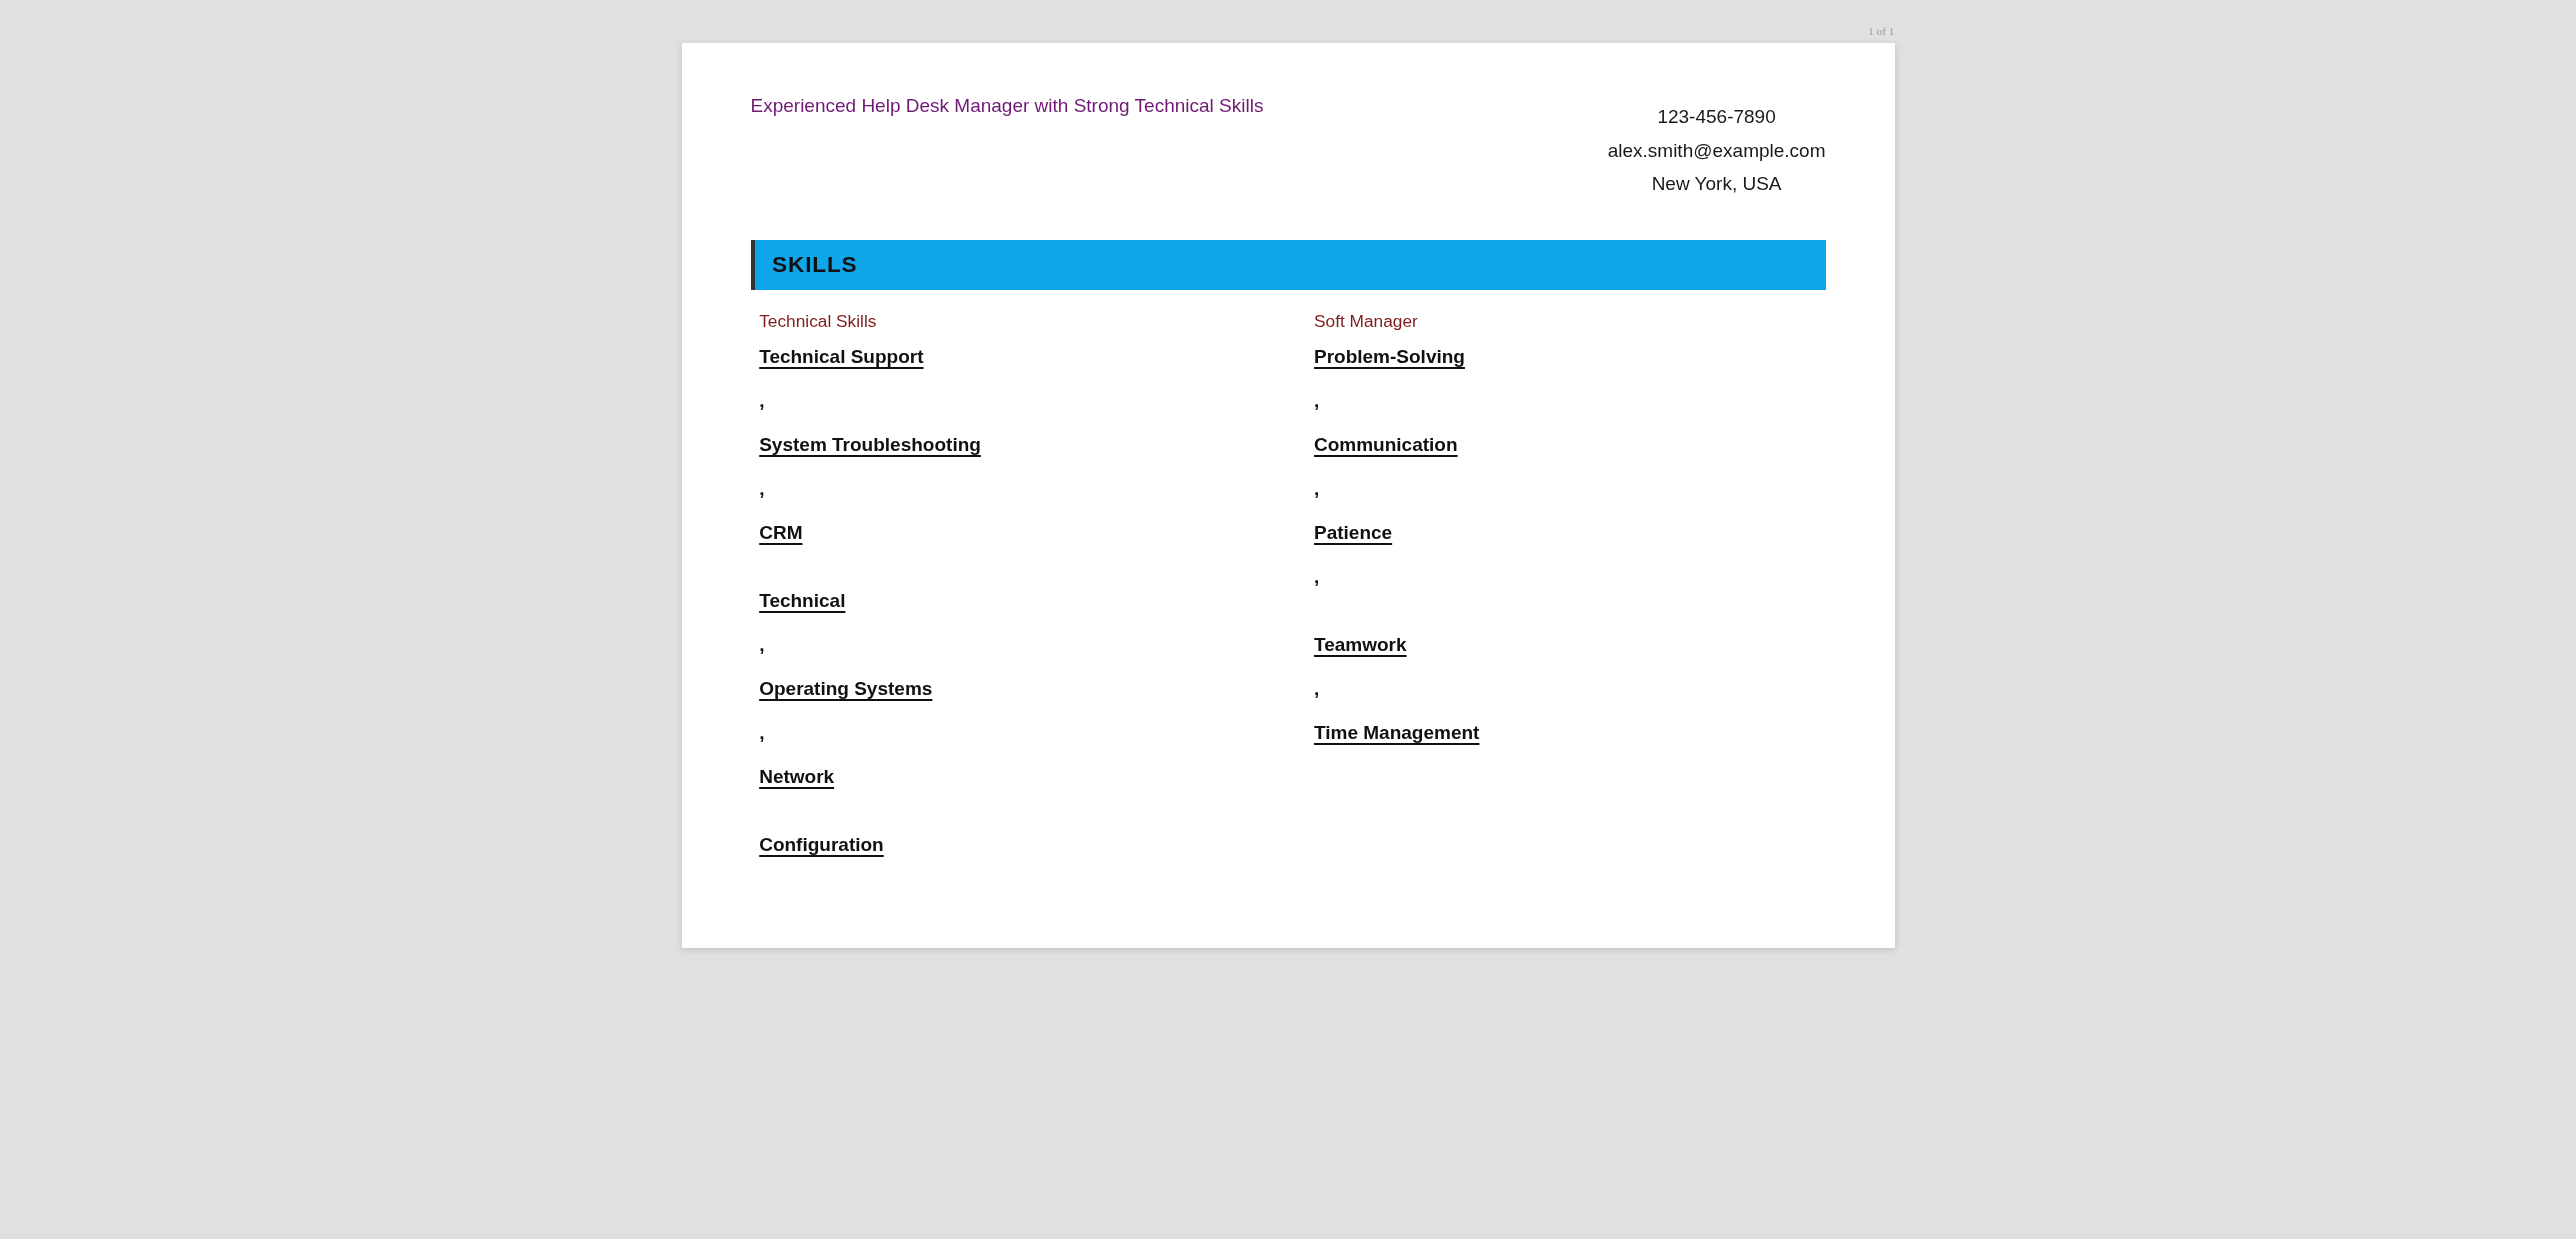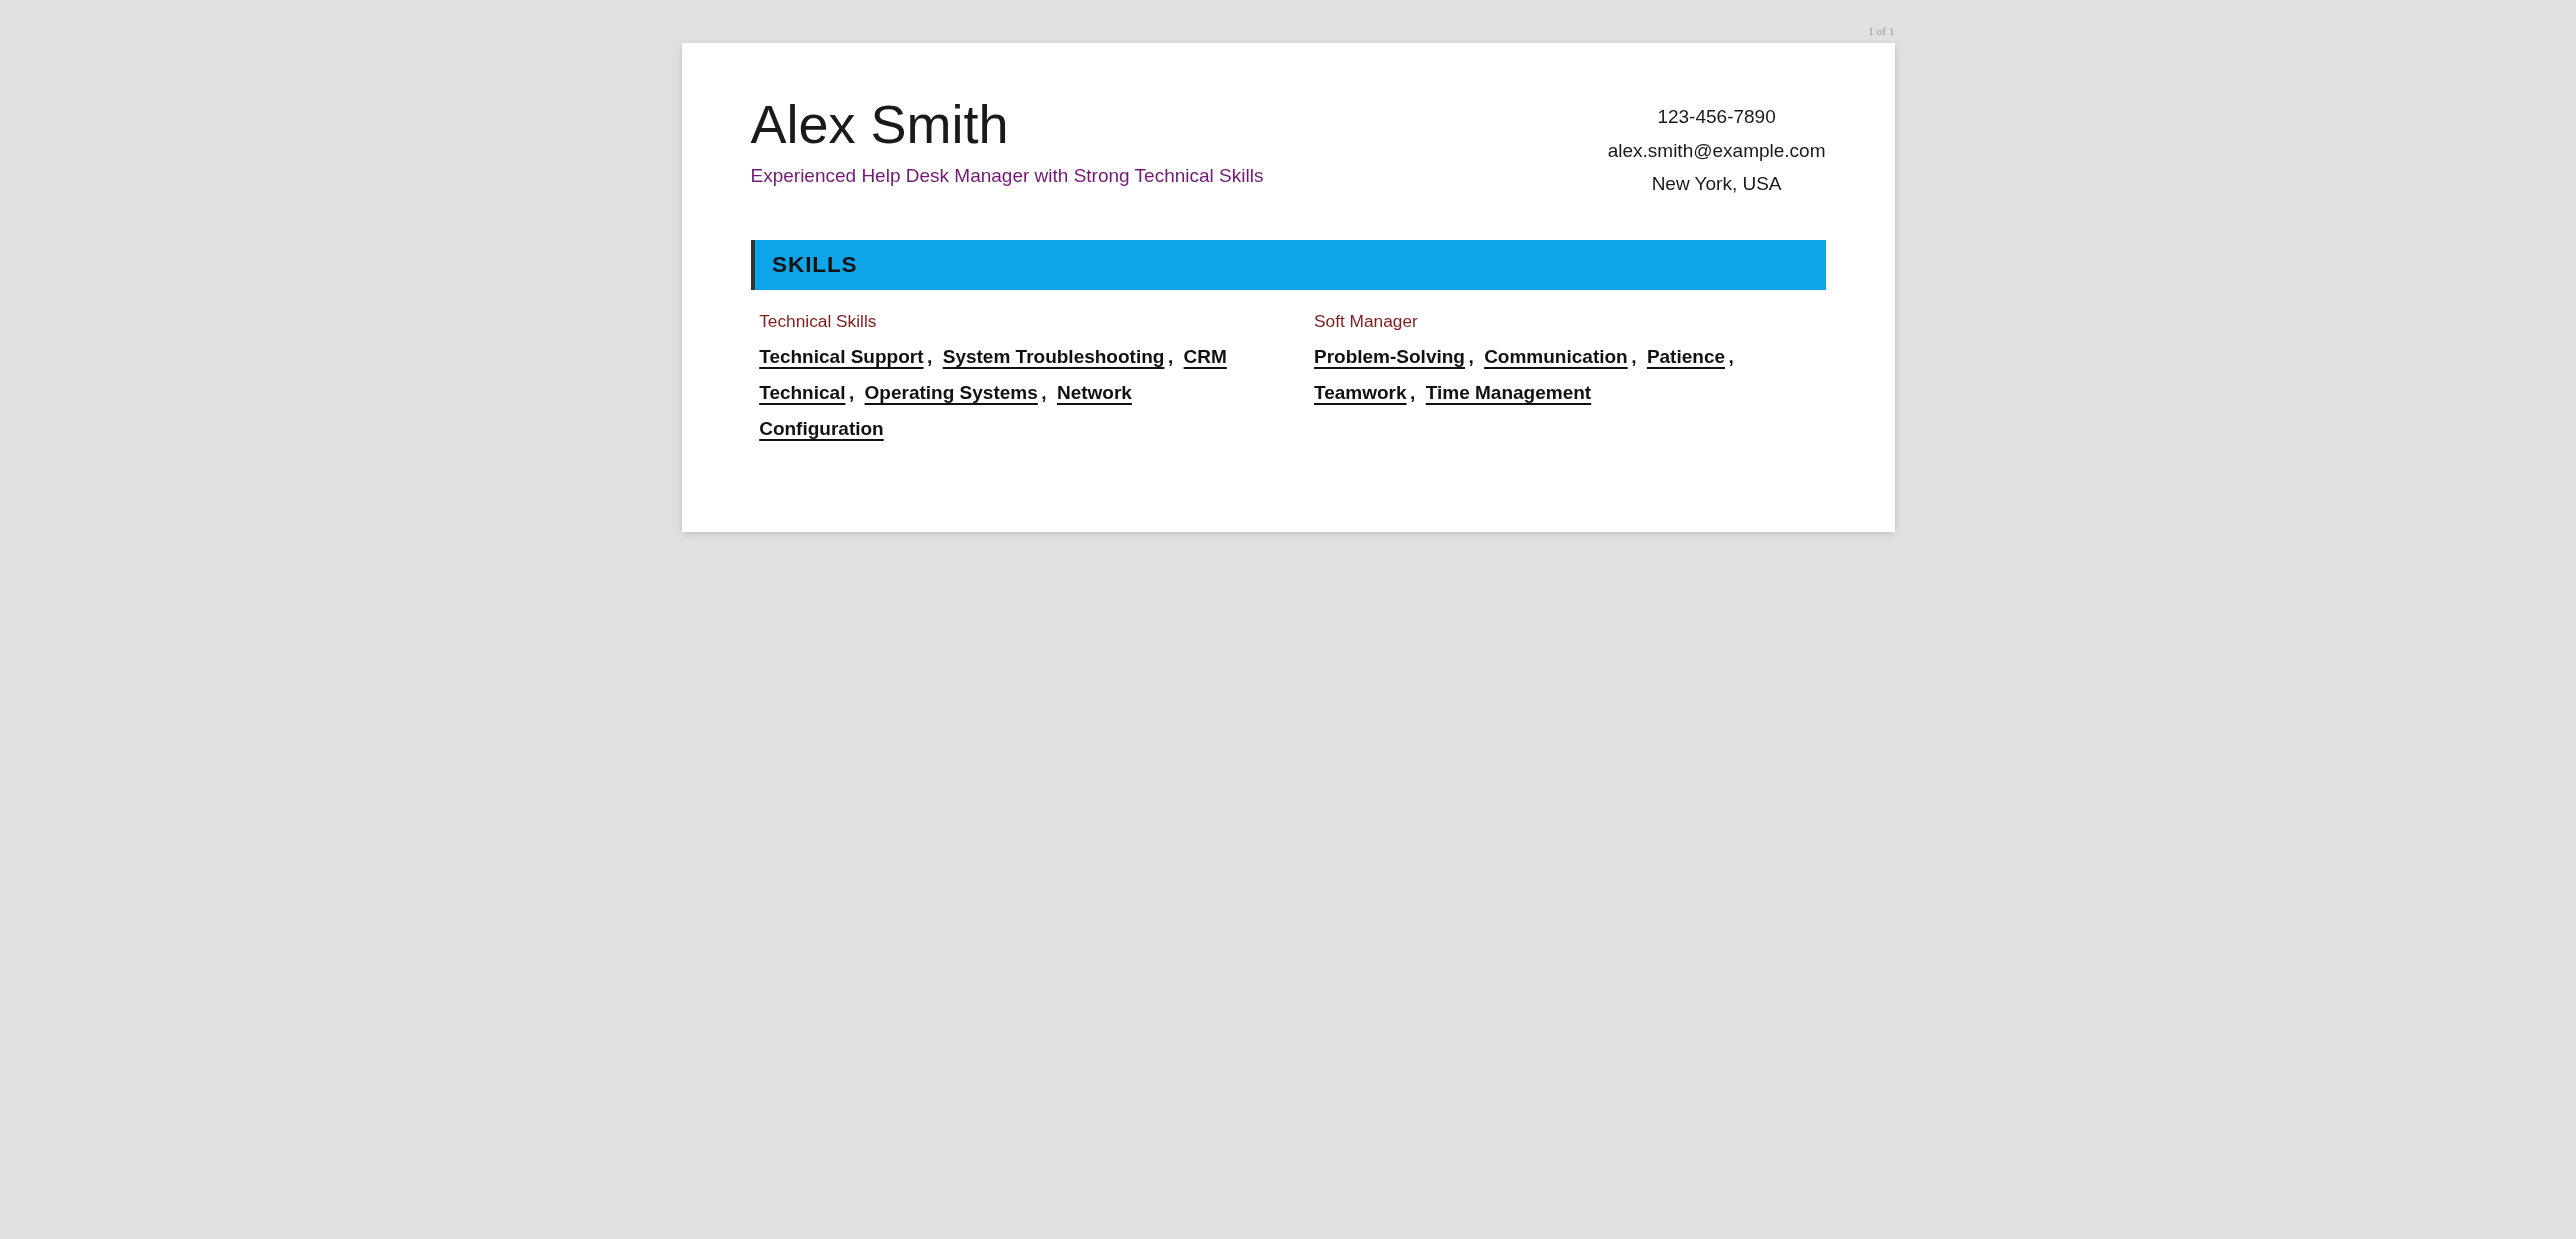--- a/index.html
+++ b/index.html
@@ -127,22 +127,23 @@
       font-size: 17.3px;
       color: #7f1d1d;
       font-family: Arial, Helvetica, sans-serif;
       font-weight: 400;
       margin-bottom: 14px;
     }
 
     .skills-list {
       display: flex;
       flex-wrap: wrap;
-      gap: 0;
-      align-items: center;
+      gap: 8px;
+      align-items: flex-start;
+      flex-direction: column;
     }
 
     .skill-item {
       font-size: 19px;
       font-weight: 700;
       color: #111;
       font-family: Arial, Helvetica, sans-serif;
       text-decoration: underline;
       text-decoration-thickness: 1.7px;
       text-underline-offset: 3.5px;
@@ -163,21 +164,20 @@
 </head>
 <body>
 
 <div class="page-wrapper">
   <div class="page-counter">1 of 1</div>
 
   <div class="resume-page">
 
     <div class="header-section">
       <div class="header-left">
-        <div class="candidate-name">Alex Smith</div>
         <div class="candidate-title">Experienced Help Desk Manager with Strong Technical Skills</div>
       </div>
       <div class="header-right">
         <div class="contact-item">123-456-7890</div>
         <div class="contact-item">alex.smith@example.com</div>
         <div class="contact-item">New York, USA</div>
       </div>
     </div>
 
     <div class="section">

